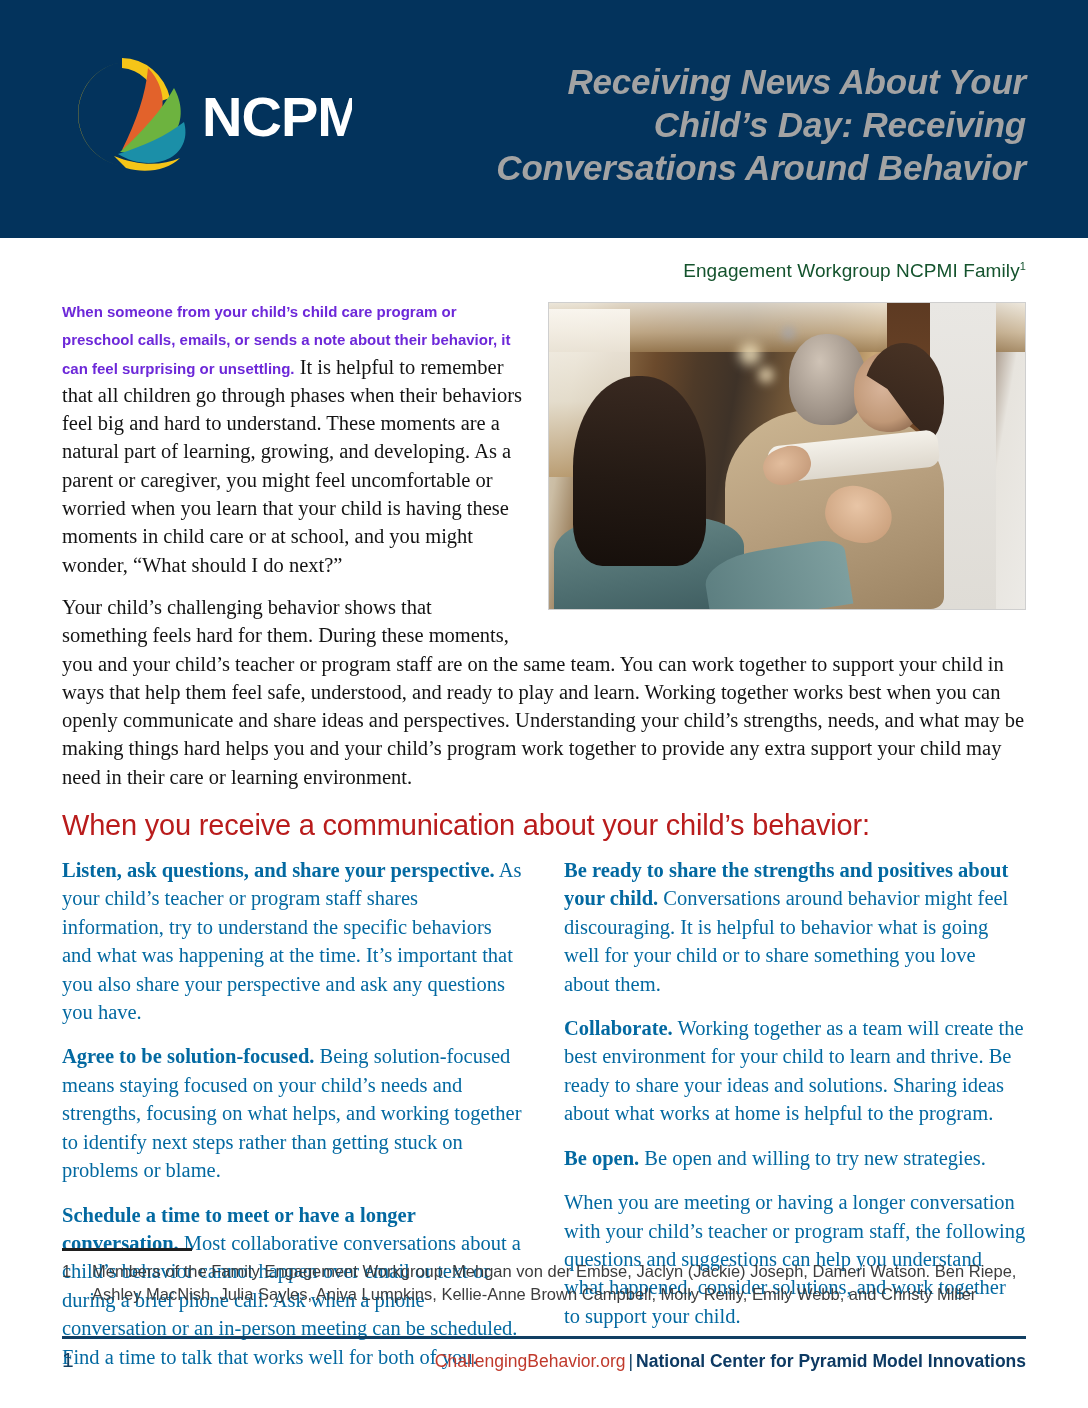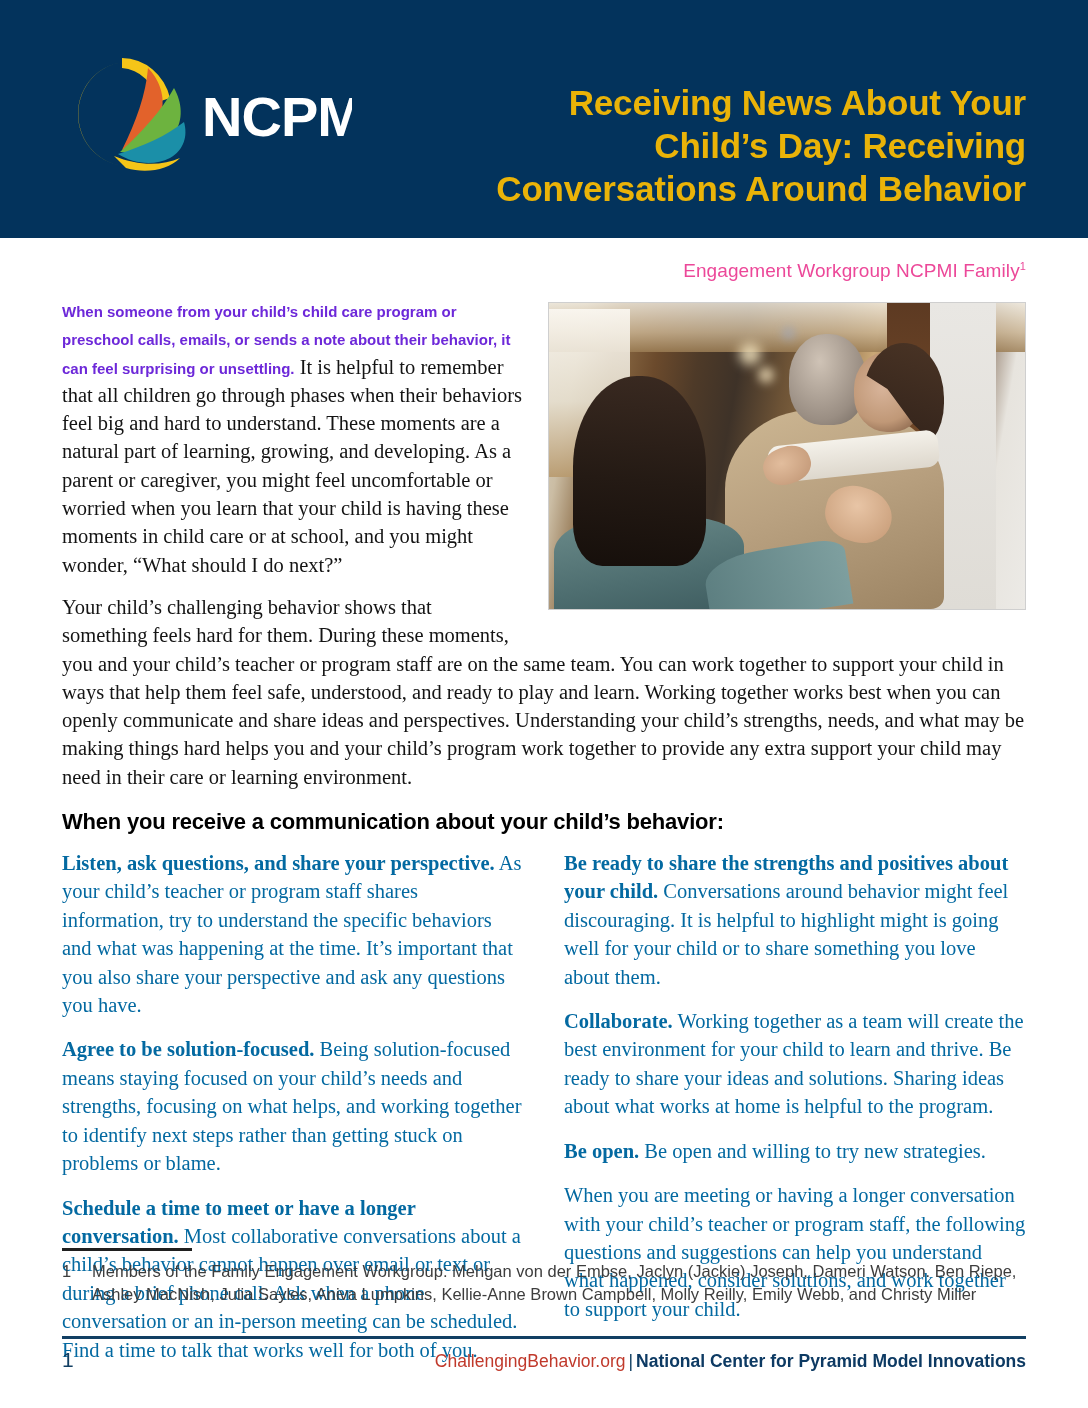--- a/index.html
+++ b/index.html
@@ -32,40 +32,41 @@
     position: absolute;
     left: 62px;
     top: 52px;
     width: 290px;
     height: 120px;
   }
 
   .doc-title {
     position: absolute;
     right: 62px;
-    top: 81px;
+    top: 60px;
     width: 660px;
     text-align: right;
     font-family: "Liberation Sans", sans-serif;
     font-weight: bold;
     font-size: 35px;
     line-height: 43px;
-    color: #eab308;
+    color: #a3a3a3;
     letter-spacing: -0.2px;
+    font-style: italic;
   }
   .doc-title .tl { display: block; }
 
   
   .byline {
     position: absolute;
     top: 260px;
     right: 62px;
     font-family: "Liberation Sans", sans-serif;
     font-size: 19px;
-    color: #ec4899;
+    color: #14532d;
     letter-spacing: 0.1px;
   }
   .byline sup { font-size: 11px; vertical-align: super; }
 
   
   .content {
     position: absolute;
     top: 296px;
     left: 62px;
     width: 964px;
@@ -190,23 +191,23 @@
     font-family: "Liberation Sans", sans-serif;
     font-weight: bold;
     font-size: 15px;
     color: #6d28d9;
     line-height: 21px;
   }
 
   .section-head {
     clear: both;
     font-family: "Liberation Sans", sans-serif;
-    font-weight: bold;
-    font-size: 22px;
-    color: #000000;
+    font-weight: normal;
+    font-size: 29px;
+    color: #b91c1c;
     margin: 18px 0 14px 0;
     letter-spacing: -0.2px;
   }
 
   
   .cols {
     display: flex;
     gap: 40px;
     width: 964px;
   }
@@ -338,21 +339,21 @@
 
   <div class="cols">
 
     <div class="col">
       <p><b>Listen, ask questions, and share your perspective.</b><span> As your child’s teacher or program staff shares information, try to understand the specific behaviors and what was happening at the time. It’s important that you also share your perspective and ask any questions you have.</span></p>
       <p><b>Agree to be solution-focused.</b><span> Being solution-focused means staying focused on your child’s needs and strengths, focusing on what helps, and working together to identify next steps rather than getting stuck on problems or blame.</span></p>
       <p><b>Schedule a time to meet or have a longer conversation.</b><span> Most collaborative conversations about a child’s behavior cannot happen over email or text or during a brief phone call. Ask when a phone conversation or an in-person meeting can be scheduled. Find a time to talk that works well for both of you.</span></p>
     </div>
 
     <div class="col">
-      <p><b>Be ready to share the strengths and positives about your child.</b><span> Conversations around behavior might feel discouraging. It is helpful to highlight might is going well for your child or to share something you love about them.</span></p>
+      <p><b>Be ready to share the strengths and positives about your child.</b><span> Conversations around behavior might feel discouraging. It is helpful to behavior what is going well for your child or to share something you love about them.</span></p>
       <p><b>Collaborate.</b><span> Working together as a team will create the best environment for your child to learn and thrive. Be ready to share your ideas and solutions. Sharing ideas about what works at home is helpful to the program.</span></p>
       <p><b>Be open.</b><span> Be open and willing to try new strategies.</span></p>
       <p>When you are meeting or having a longer conversation with your child’s teacher or program staff, the following questions and suggestions can help you understand what happened, consider solutions, and work together to support your child.</p>
     </div>
 
   </div>
 </div>
 
 <div class="footnote">
   <div class="fn-rule"></div>

